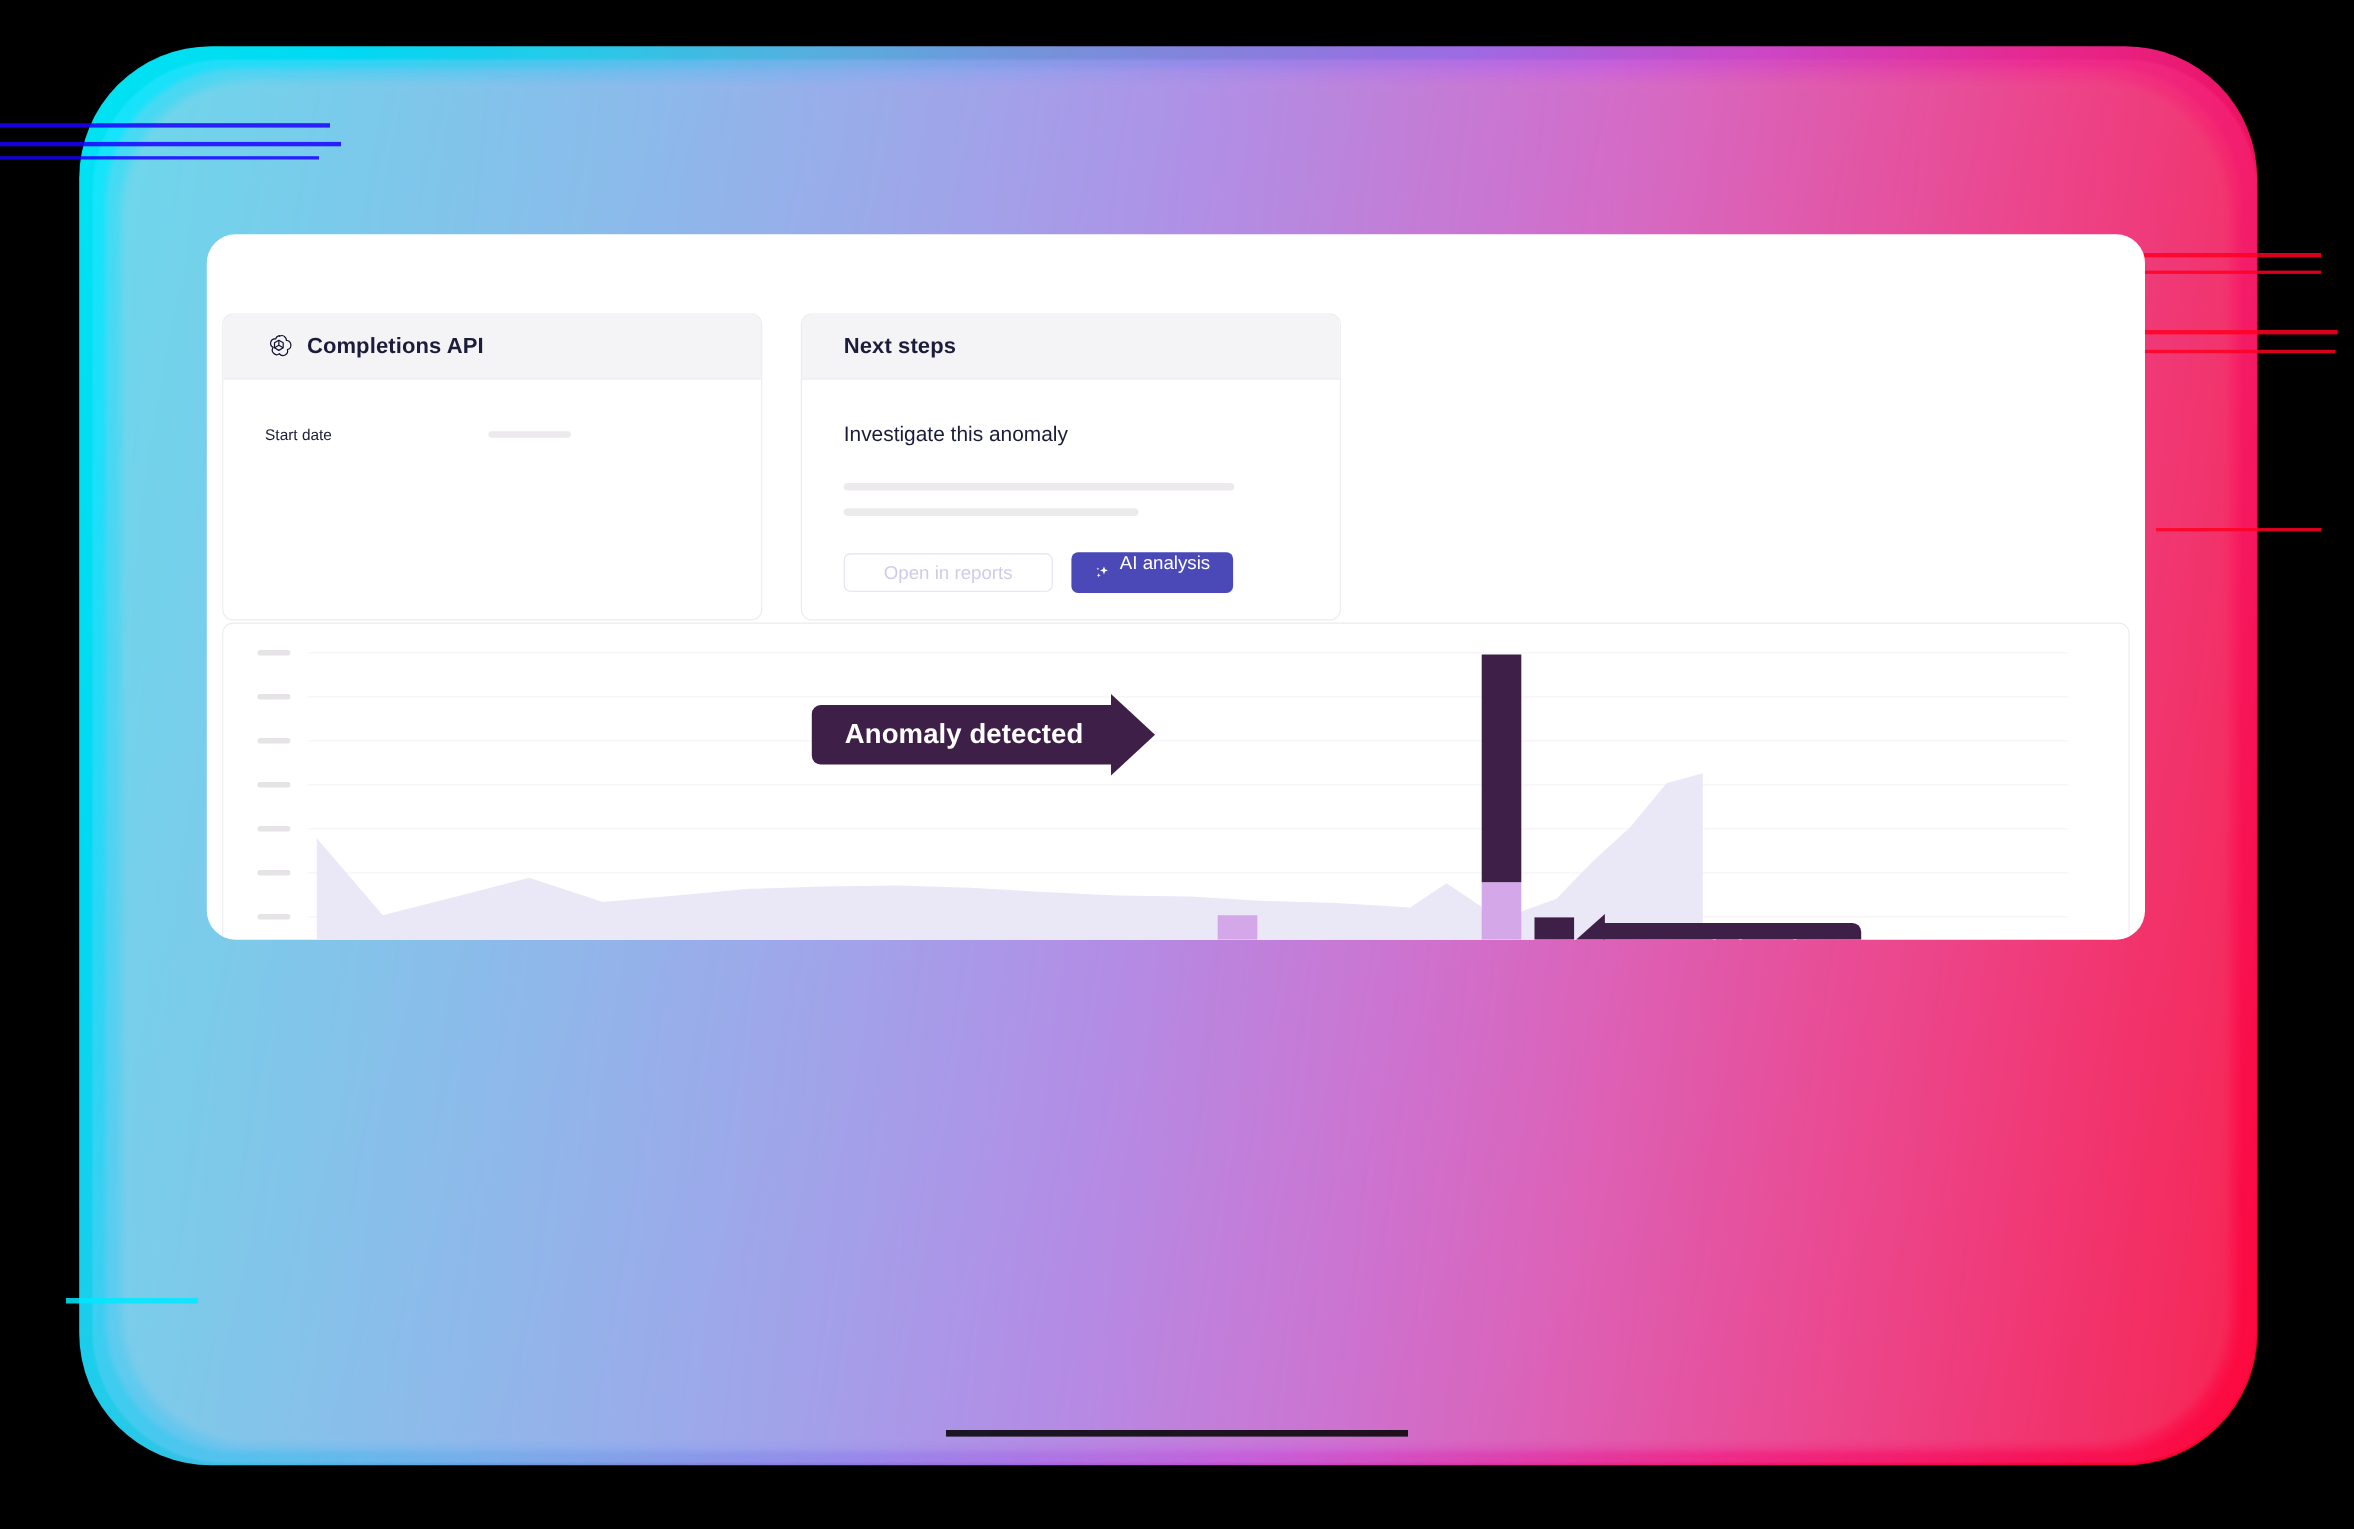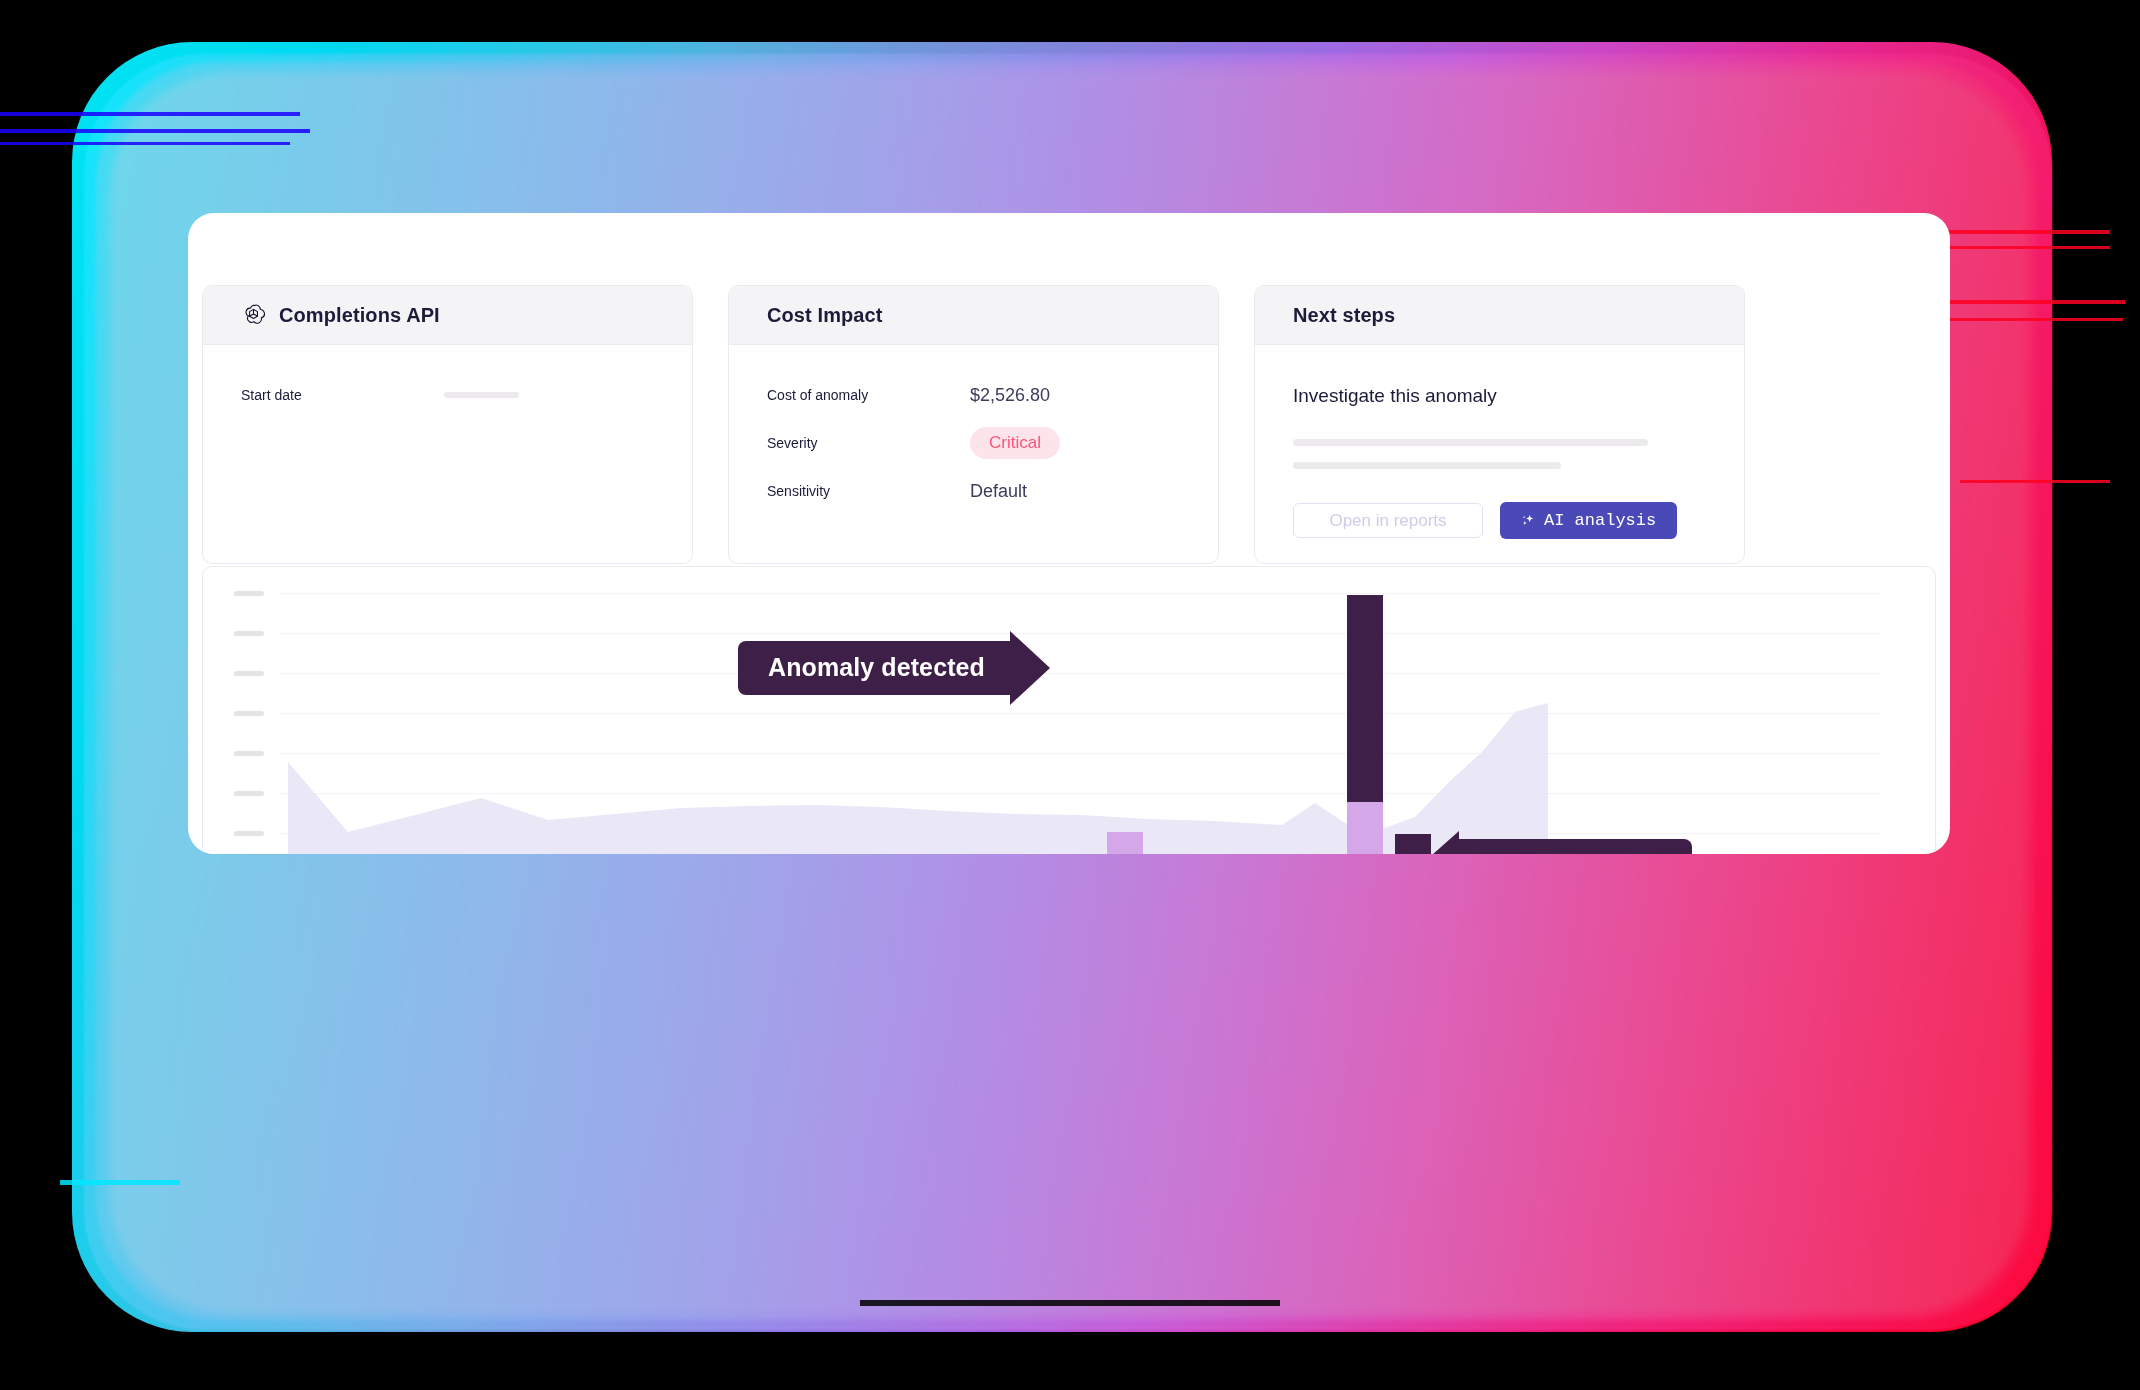--- a/index.html
+++ b/index.html
@@ -192,25 +192,24 @@
     font-family: "Liberation Sans", sans-serif;
   }
   .btn-primary {
     height: 37px;
     padding: 0 21px;
     border-radius: 6px;
     background: #4b48b8;
     color: #ffffff;
     font-size: 17px;
     display: flex;
-    align-items: center;
     justify-content: center;
     gap: 8px;
     border: none;
-    font-family: Liberation Mono, monospace;
+    font-family: Liberation Sans, sans-serif;
   }
 
   
   .chart-card {
     position: absolute;
     left: 14px;
     top: 353px;
     width: 1734px;
     height: 399px;
     background: #ffffff;
@@ -324,39 +323,20 @@
             <span class="card-title">Completions API</span>
           </div>
           <div class="card-body">
             <div class="kv-row">
               <span class="kv-label">Start date</span>
               <span class="skel skel-w1"></span>
             </div>
           </div>
         </div>
 
-        <div class="card">
-          <div class="card-head">
-            <span class="card-title">Cost Impact</span>
-          </div>
-          <div class="card-body">
-            <div class="kv-row">
-              <span class="kv-label">Cost of anomaly</span>
-              <span class="kv-value">$2,526.80</span>
-            </div>
-            <div class="kv-row">
-              <span class="kv-label">Severity</span>
-              <span class="badge-critical">Critical</span>
-            </div>
-            <div class="kv-row">
-              <span class="kv-label">Sensitivity</span>
-              <span class="kv-value">Default</span>
-            </div>
-          </div>
-        </div>
 
         <div class="card">
           <div class="card-head">
             <span class="card-title">Next steps</span>
           </div>
           <div class="card-body" style="padding:26px 38px 24px 38px;">
             <div class="ns-line">Investigate this anomaly</div>
             <div class="ns-skel-1"></div>
             <div class="ns-skel-2"></div>
             <div class="ns-buttons">

